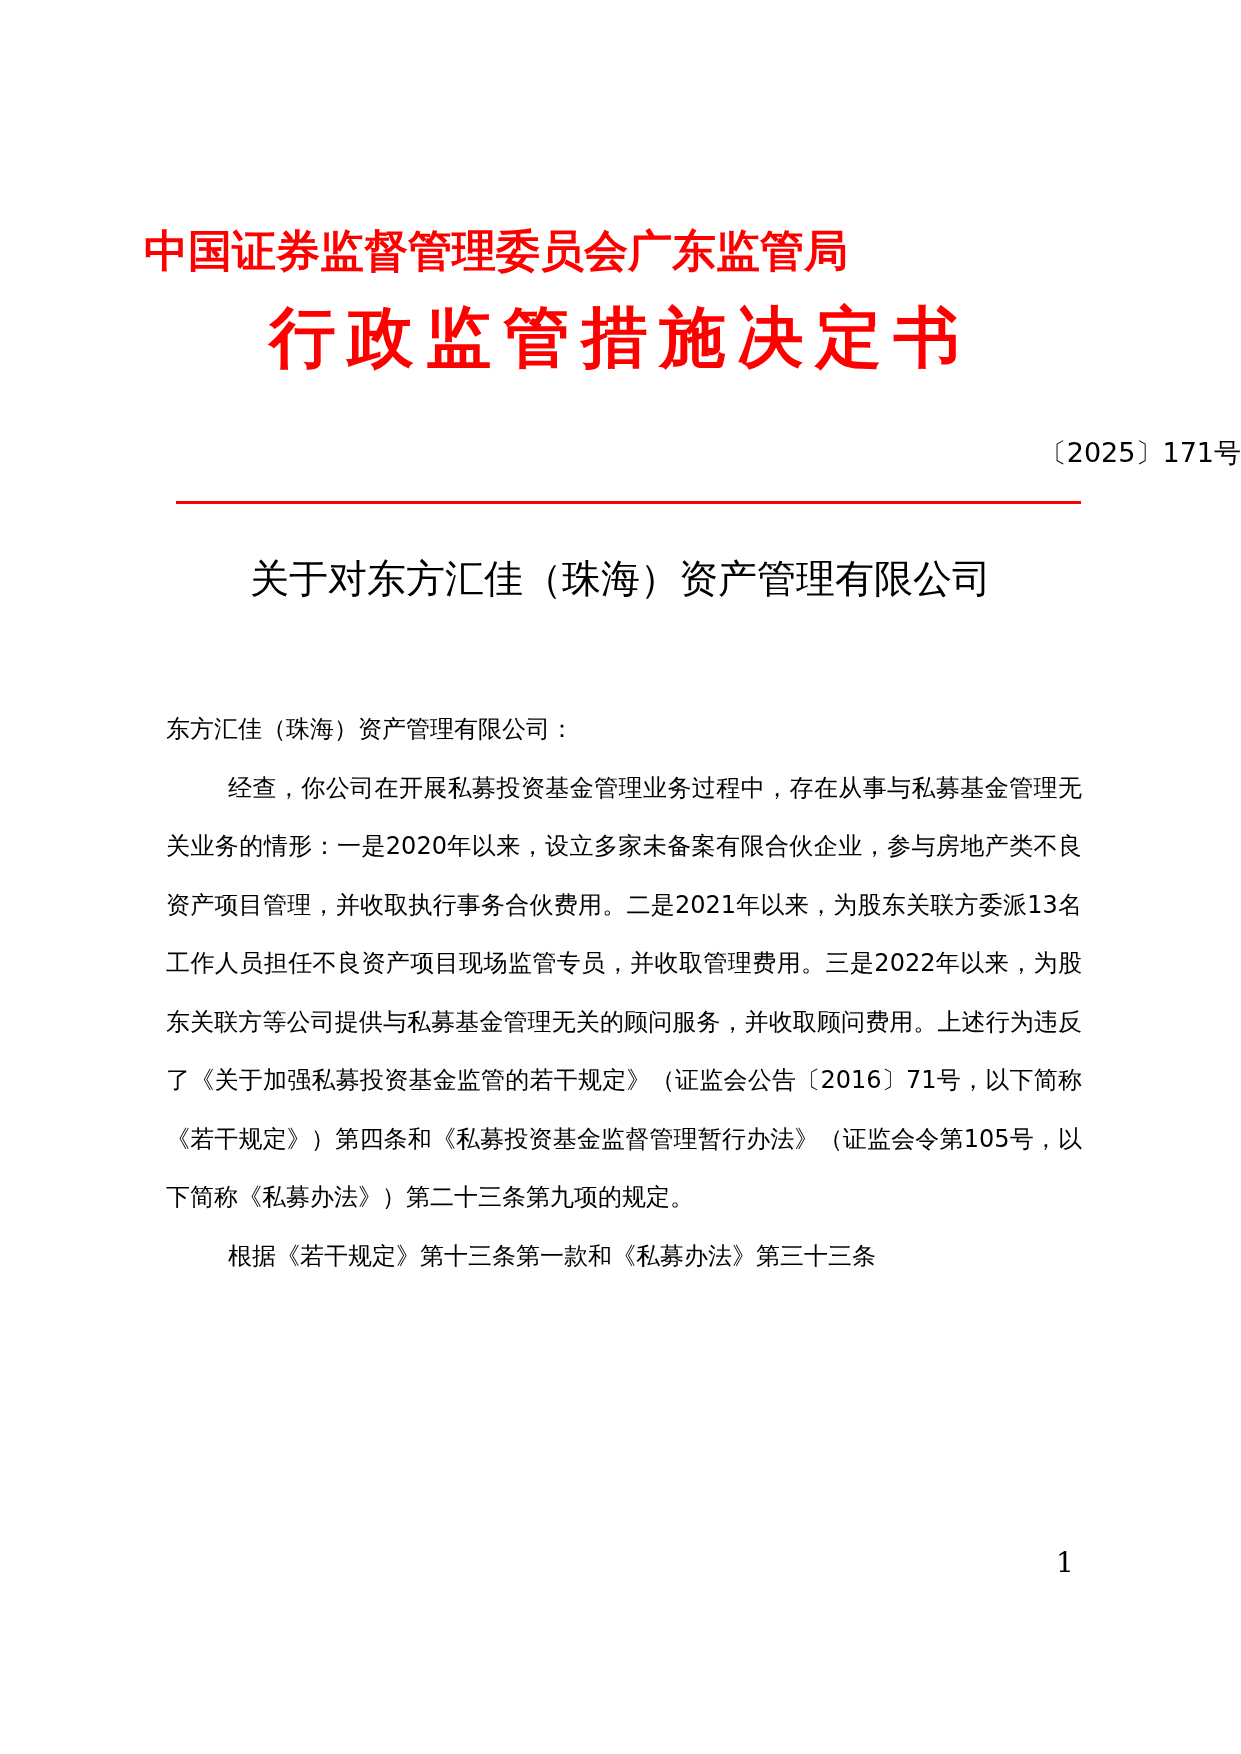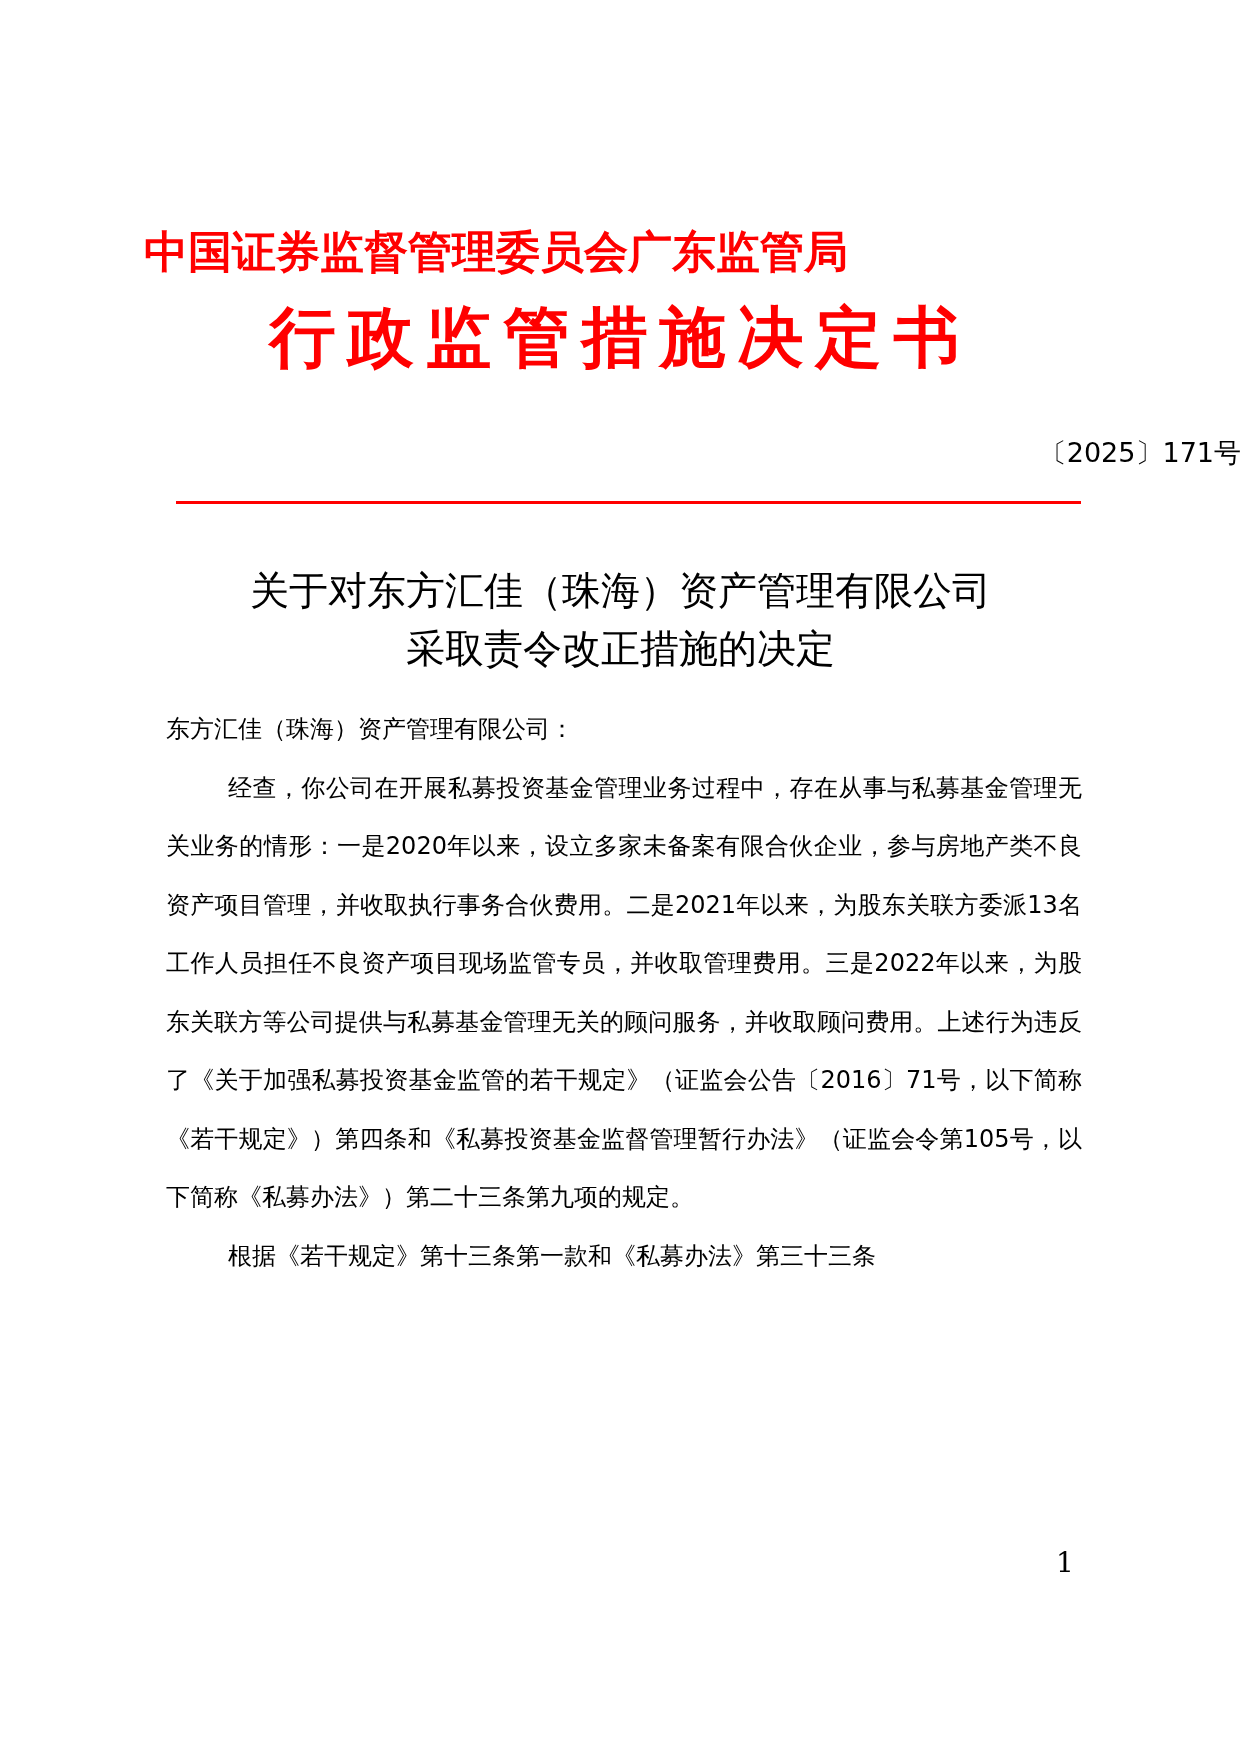--- a/index.html
+++ b/index.html
@@ -1,42 +1,41 @@
 <!DOCTYPE html>
 <html><head>
   <meta charset="utf-8">
   <style>
     html, body { margin: 0; padding: 0; background: #ffffff; }
     body { width: 1241px; height: 1754px; position: relative; overflow: hidden;
            font-family: "DejaVu Sans", sans-serif; color: #000; }
     .issuer { position: absolute; top: 226px; left: 0; width: 992px; text-align: center;
-              color: #ff0000; font-weight: bold; font-size: 44px; letter-spacing: 0px; line-height: 52px; }
+              color: #ff0000; font-weight: bold; font-size: 44px; letter-spacing: 0px; line-height: 52px; font-family: Liberation Serif, serif; }
     .doctype { position: absolute; top: 298px; left: 0; width: 1241px; text-align: center;
                color: #ff0000; font-weight: bold; font-size: 66px; letter-spacing: 12px; line-height: 80px; }
     .docno { position: absolute; top: 435px; left: 0; width: 1241px; text-align: right;
              font-size: 27px; line-height: 36px; }
     .redline { position: absolute; top: 501px; left: 176px; width: 905px; height: 3px; background: #ff0000; }
     .title { position: absolute; top: 550px; left: 0; width: 1241px; text-align: center;
-             font-size: 39px; line-height: 58px; margin-top: 12px; }
+             font-size: 39px; line-height: 58px; }
     .body { position: absolute; top: 700px; left: 166px; width: 916px; font-size: 24px; line-height: 58.5px; }
     .body p { margin: 0; text-align: justify; text-align-last: left; }
     .indent { text-indent: 62px; }
     .pageno { position: absolute; top: 1546px; left: 1056px; font-size: 28px; font-family: "DejaVu Serif", serif; }
   </style>
 </head>
 <body>
 
 <div class="issuer">中国证券监督管理委员会广东监管局</div>
 <div class="doctype">行政监管措施决定书</div>
 <div class="docno">〔2025〕171号</div>
 <div class="redline"></div>
 
 <div class="title">
   <div>关于对东方汇佳（珠海）资产管理有限公司</div>
-  <div>采取责令改正措施的决定</div>
 </div>
 
 <div class="body">
   <p>东方汇佳（珠海）资产管理有限公司：</p>
   <p class="indent">经查，你公司在开展私募投资基金管理业务过程中，存在从事与私募基金管理无关业务的情形：一是2020年以来，设立多家未备案有限合伙企业，参与房地产类不良资产项目管理，并收取执行事务合伙费用。二是2021年以来，为股东关联方委派13名工作人员担任不良资产项目现场监管专员，并收取管理费用。三是2022年以来，为股东关联方等公司提供与私募基金管理无关的顾问服务，并收取顾问费用。上述行为违反了《关于加强私募投资基金监管的若干规定》（证监会公告〔2016〕71号，以下简称《若干规定》）第四条和《私募投资基金监督管理暂行办法》（证监会令第105号，以下简称《私募办法》）第二十三条第九项的规定。</p>
   <p class="indent">根据《若干规定》第十三条第一款和《私募办法》第三十三条</p>
 </div>
 
 <div class="pageno">1</div>
 

